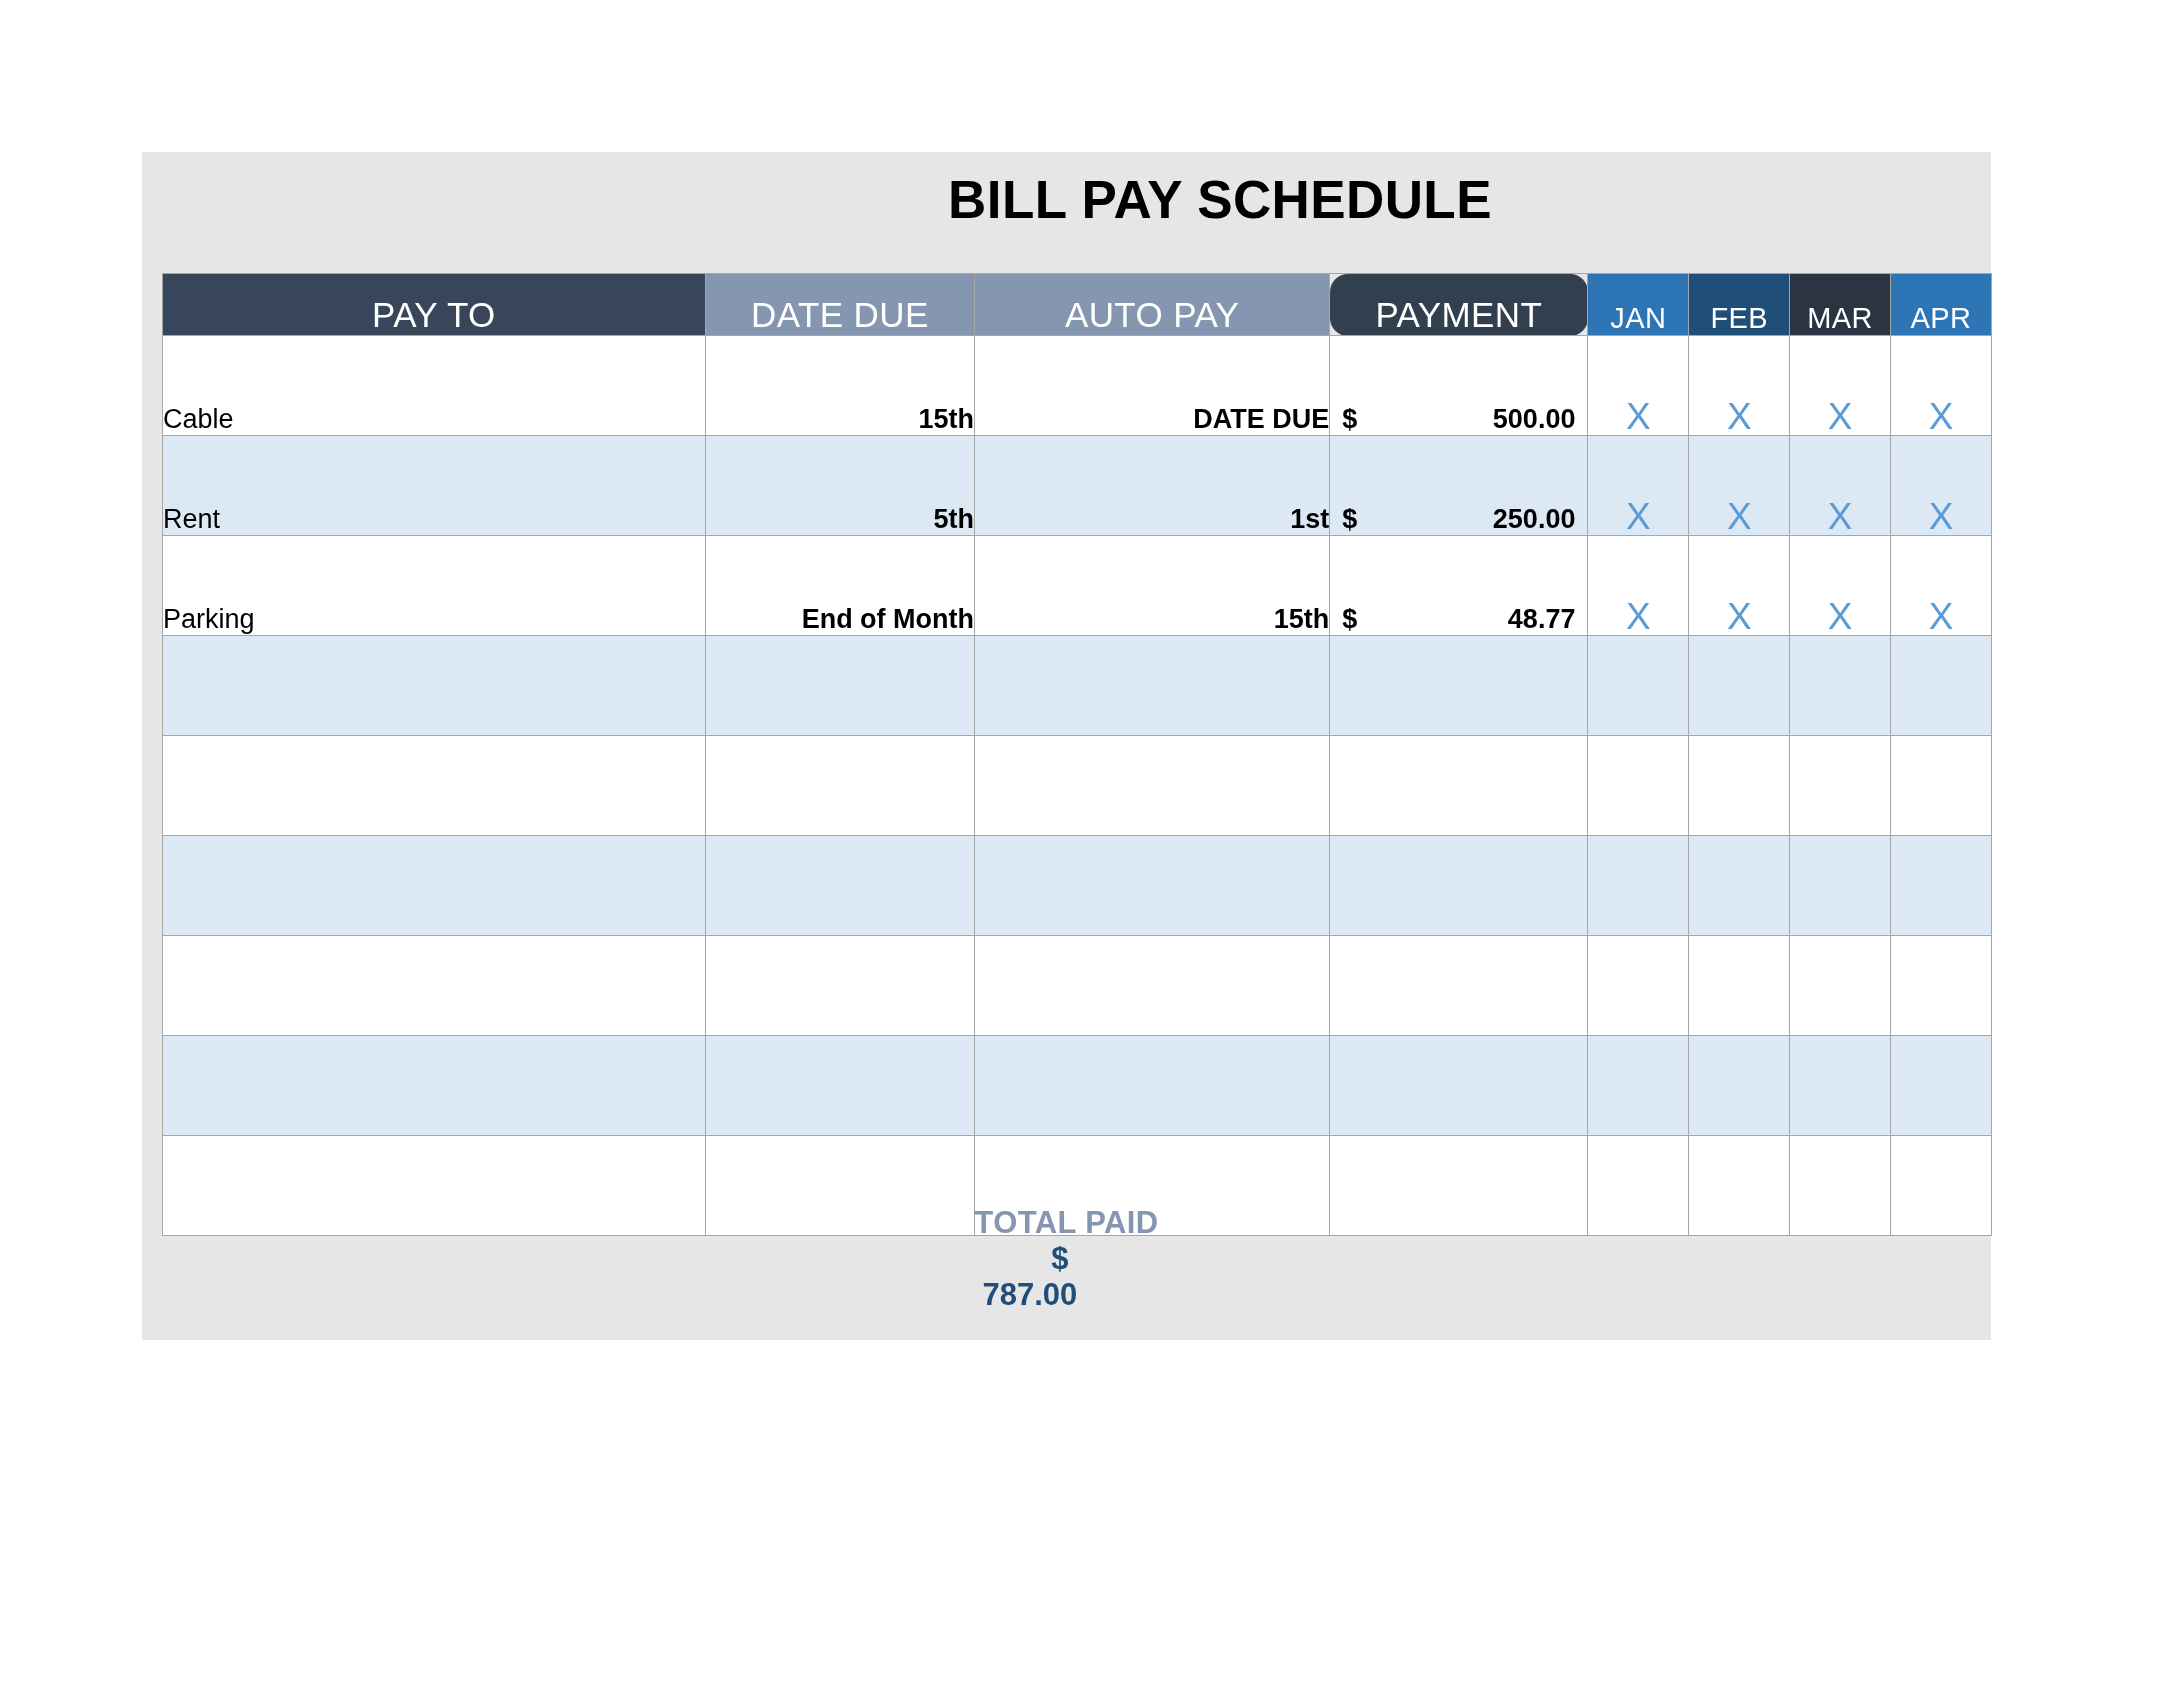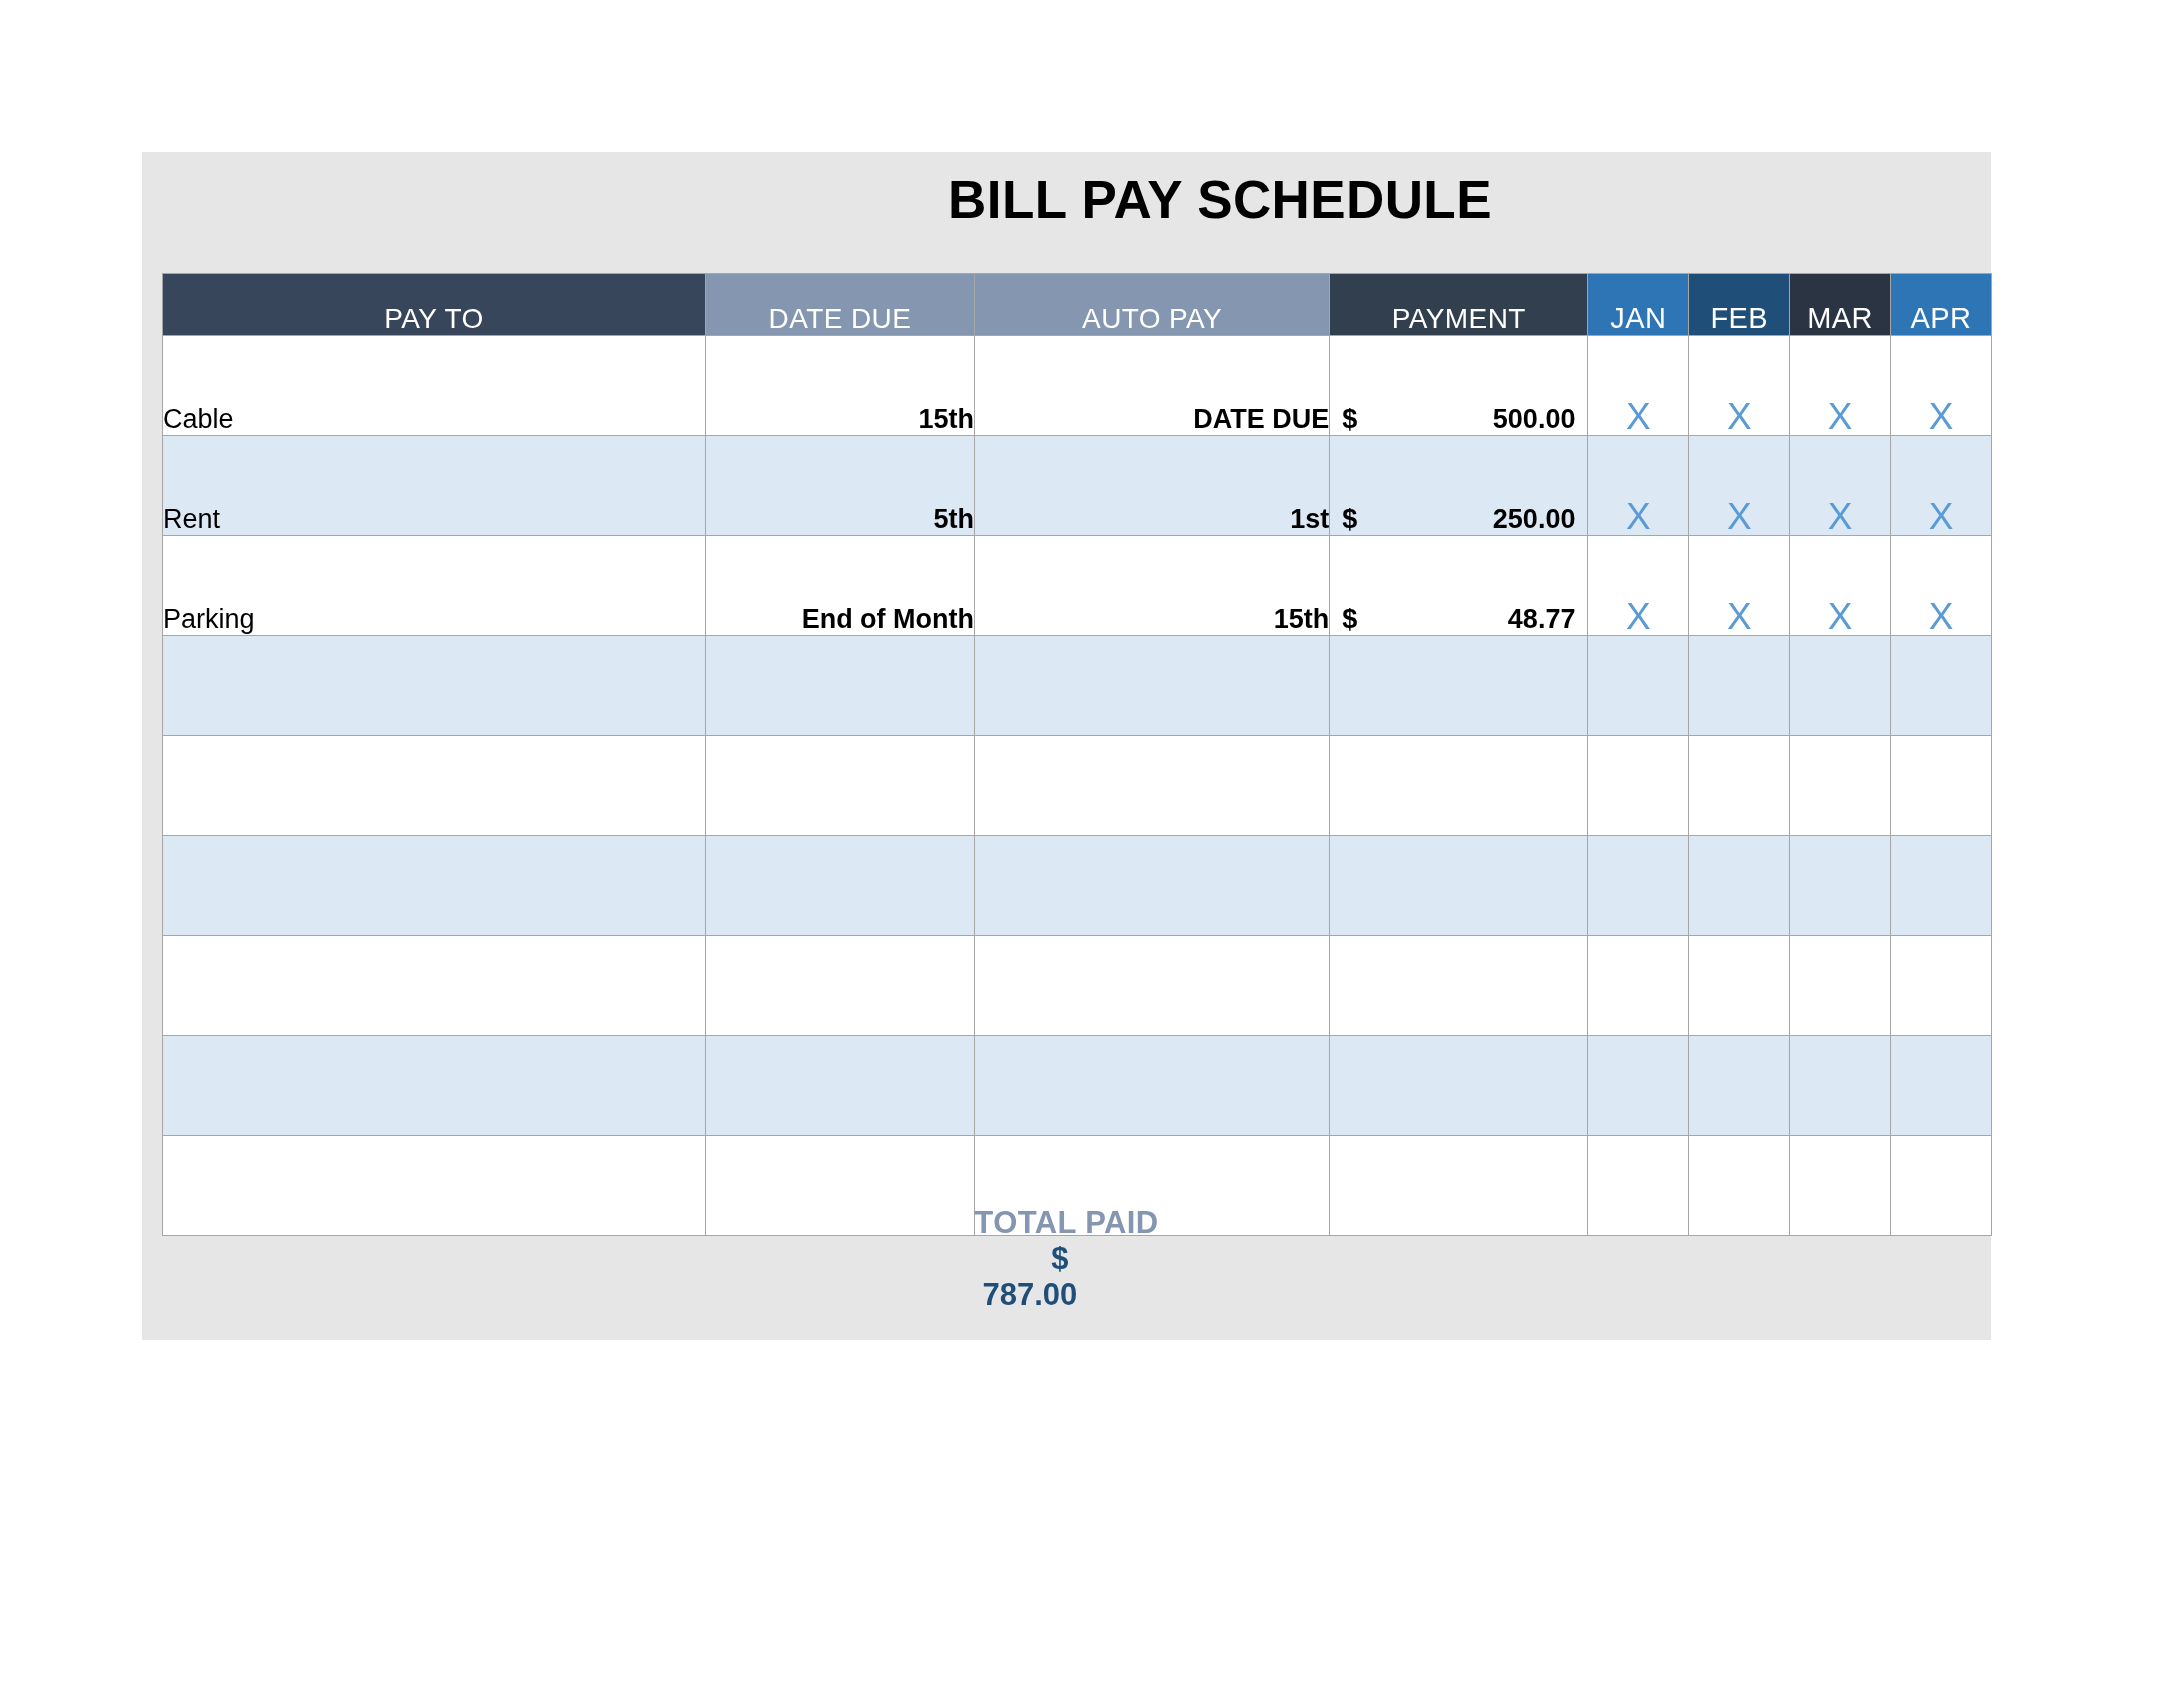--- a/index.html
+++ b/index.html
@@ -68,31 +68,31 @@
   .c-payto   { width: 538px; }
   .c-datedue { width: 267px; }
   .c-autopay { width: 352px; }
   .c-payment { width: 256px; }
   .c-month   { width: 100px; }
 
   
   thead tr { height: 62px; }
   thead th {
     color: #ffffff;
-    font-size: 28px;
+    font-size: 35px;
     font-weight: normal;
     text-align: center;
     vertical-align: middle;
     letter-spacing: 0.4px;
     white-space: nowrap;
   }
   .h-payto   { background: #37465a; }
   .h-datedue { background: #8496b0; }
   .h-autopay { background: #8496b0; }
-  .h-payment { background: #323f4f; }
+  .h-payment { background: #323f4f; border-radius: 18px; }
   .h-jan     { background: #2e75b6; font-size: 29px; }
   .h-feb     { background: #1f4e79; font-size: 29px; }
   .h-mar     { background: #2a3442; font-size: 29px; }
   .h-apr     { background: #2e75b6; font-size: 29px; }
 
   
   tbody tr { height: 100px; }
   tbody tr.alt td { background: #dce9f5; }
   tbody tr td { background: #ffffff; }
 

